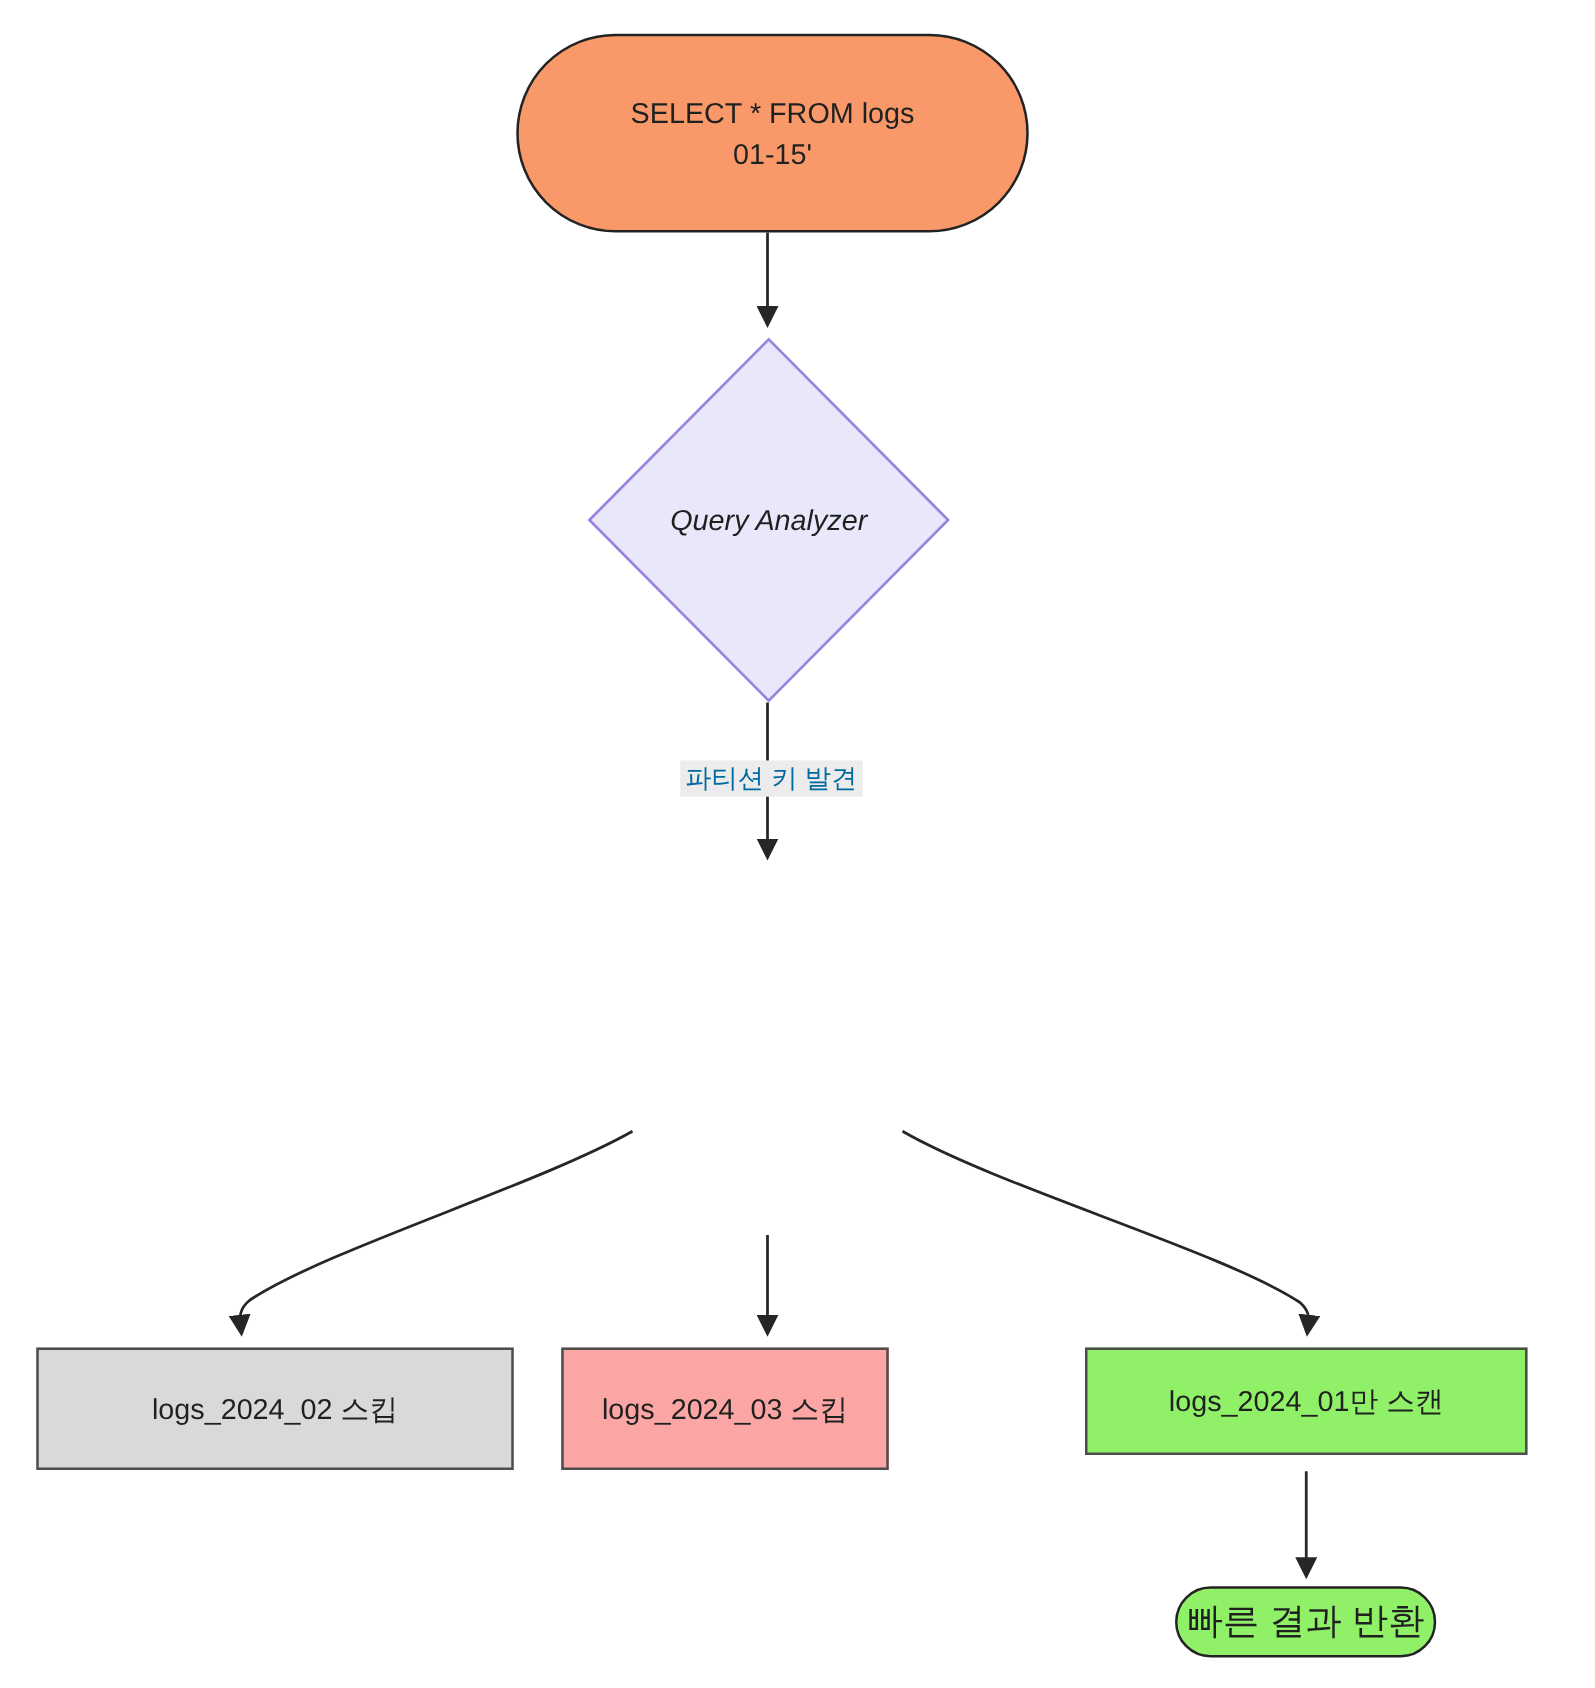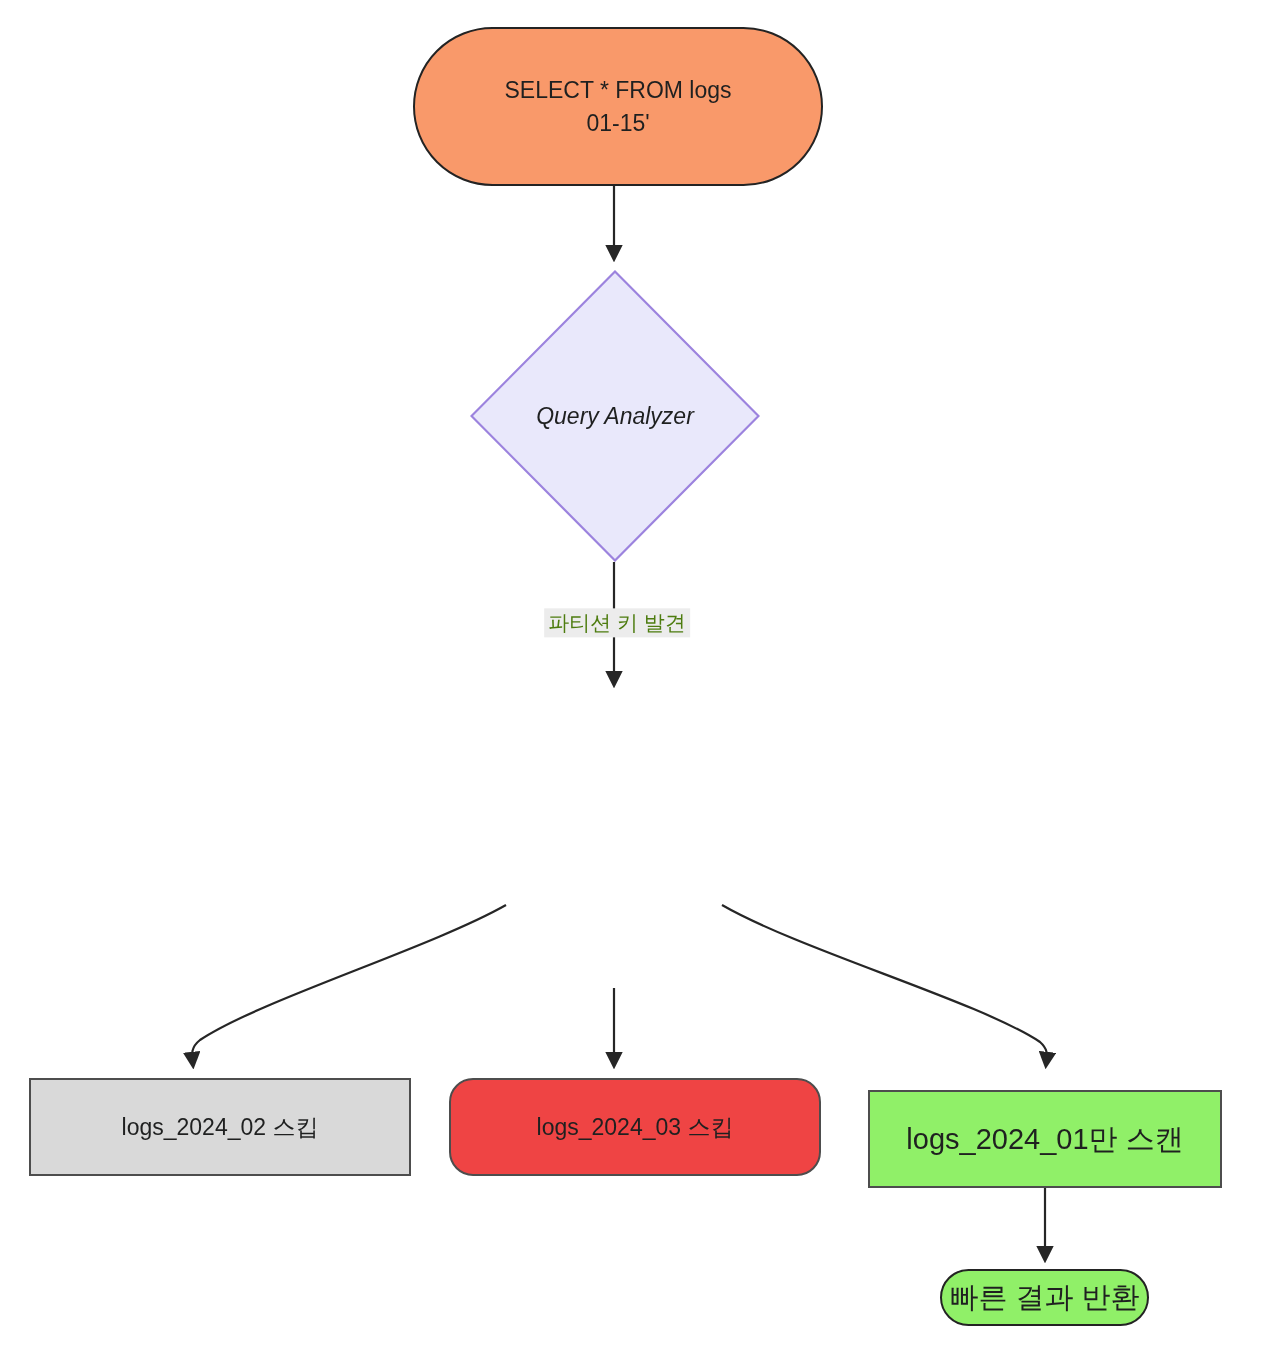--- a/index.html
+++ b/index.html
@@ -71,21 +71,21 @@
     position: relative;
     z-index: 1;
     white-space: nowrap;
   }
 
   
   .edge-label {
     position: absolute;
     z-index: 3;
     background: #ececec;
-    color: #4d7c0f;
+    color: #0369a1;
     padding: 1px 4px;
     white-space: nowrap;
     transform: translate(-50%, -50%);
     line-height: 1.3;
   }
 
   .nowrap { white-space: nowrap; }
 </style>
 </head>
 <body>
@@ -128,27 +128,27 @@
   </div>
 
   <div class="edge-label" style="left:617px; top:623px; font-size:21px;">파티션 키 발견</div>
 
 
   <div class="node node-rect" style="left:29px; top:1078px; width:382px; height:98px;
               background:#d9d9d9; border-color:#4d4d4d; font-size:23px;">
     <span class="nowrap">logs_2024_02 스킵</span>
   </div>
 
-  <div class="node node-rect" style="left:449px; top:1078px; width:372px; height:98px;
-              background:#ef4444; border-color:#4d4d4d; font-size:23px;border-radius:24px;">
+  <div class="node node-rect" style="left:449px; top:1078px; width:262px; height:98px;
+              background:#fca5a5; border-color:#4d4d4d; font-size:23px;">
     <span class="nowrap">logs_2024_03 스킵</span>
   </div>
 
-  <div class="node node-rect" style="left:868px; top:1078px; width:354px; height:98px;
-              background:#90f068; border-color:#4d4d4d; font-size:29px;margin-top:12px;">
+  <div class="node node-rect" style="left:868px; top:1078px; width:354px; height:86px;
+              background:#90f068; border-color:#4d4d4d; font-size:23px;">
     <span class="nowrap">logs_2024_01만 스캔</span>
   </div>
 
   <div class="node node-stadium" style="left:940px; top:1269px; width:209px; height:57px;
               background:#90f068; border-color:#232323; font-size:29px;">
     <span class="nowrap">빠른 결과 반환</span>
   </div>
 
 </div>
 

